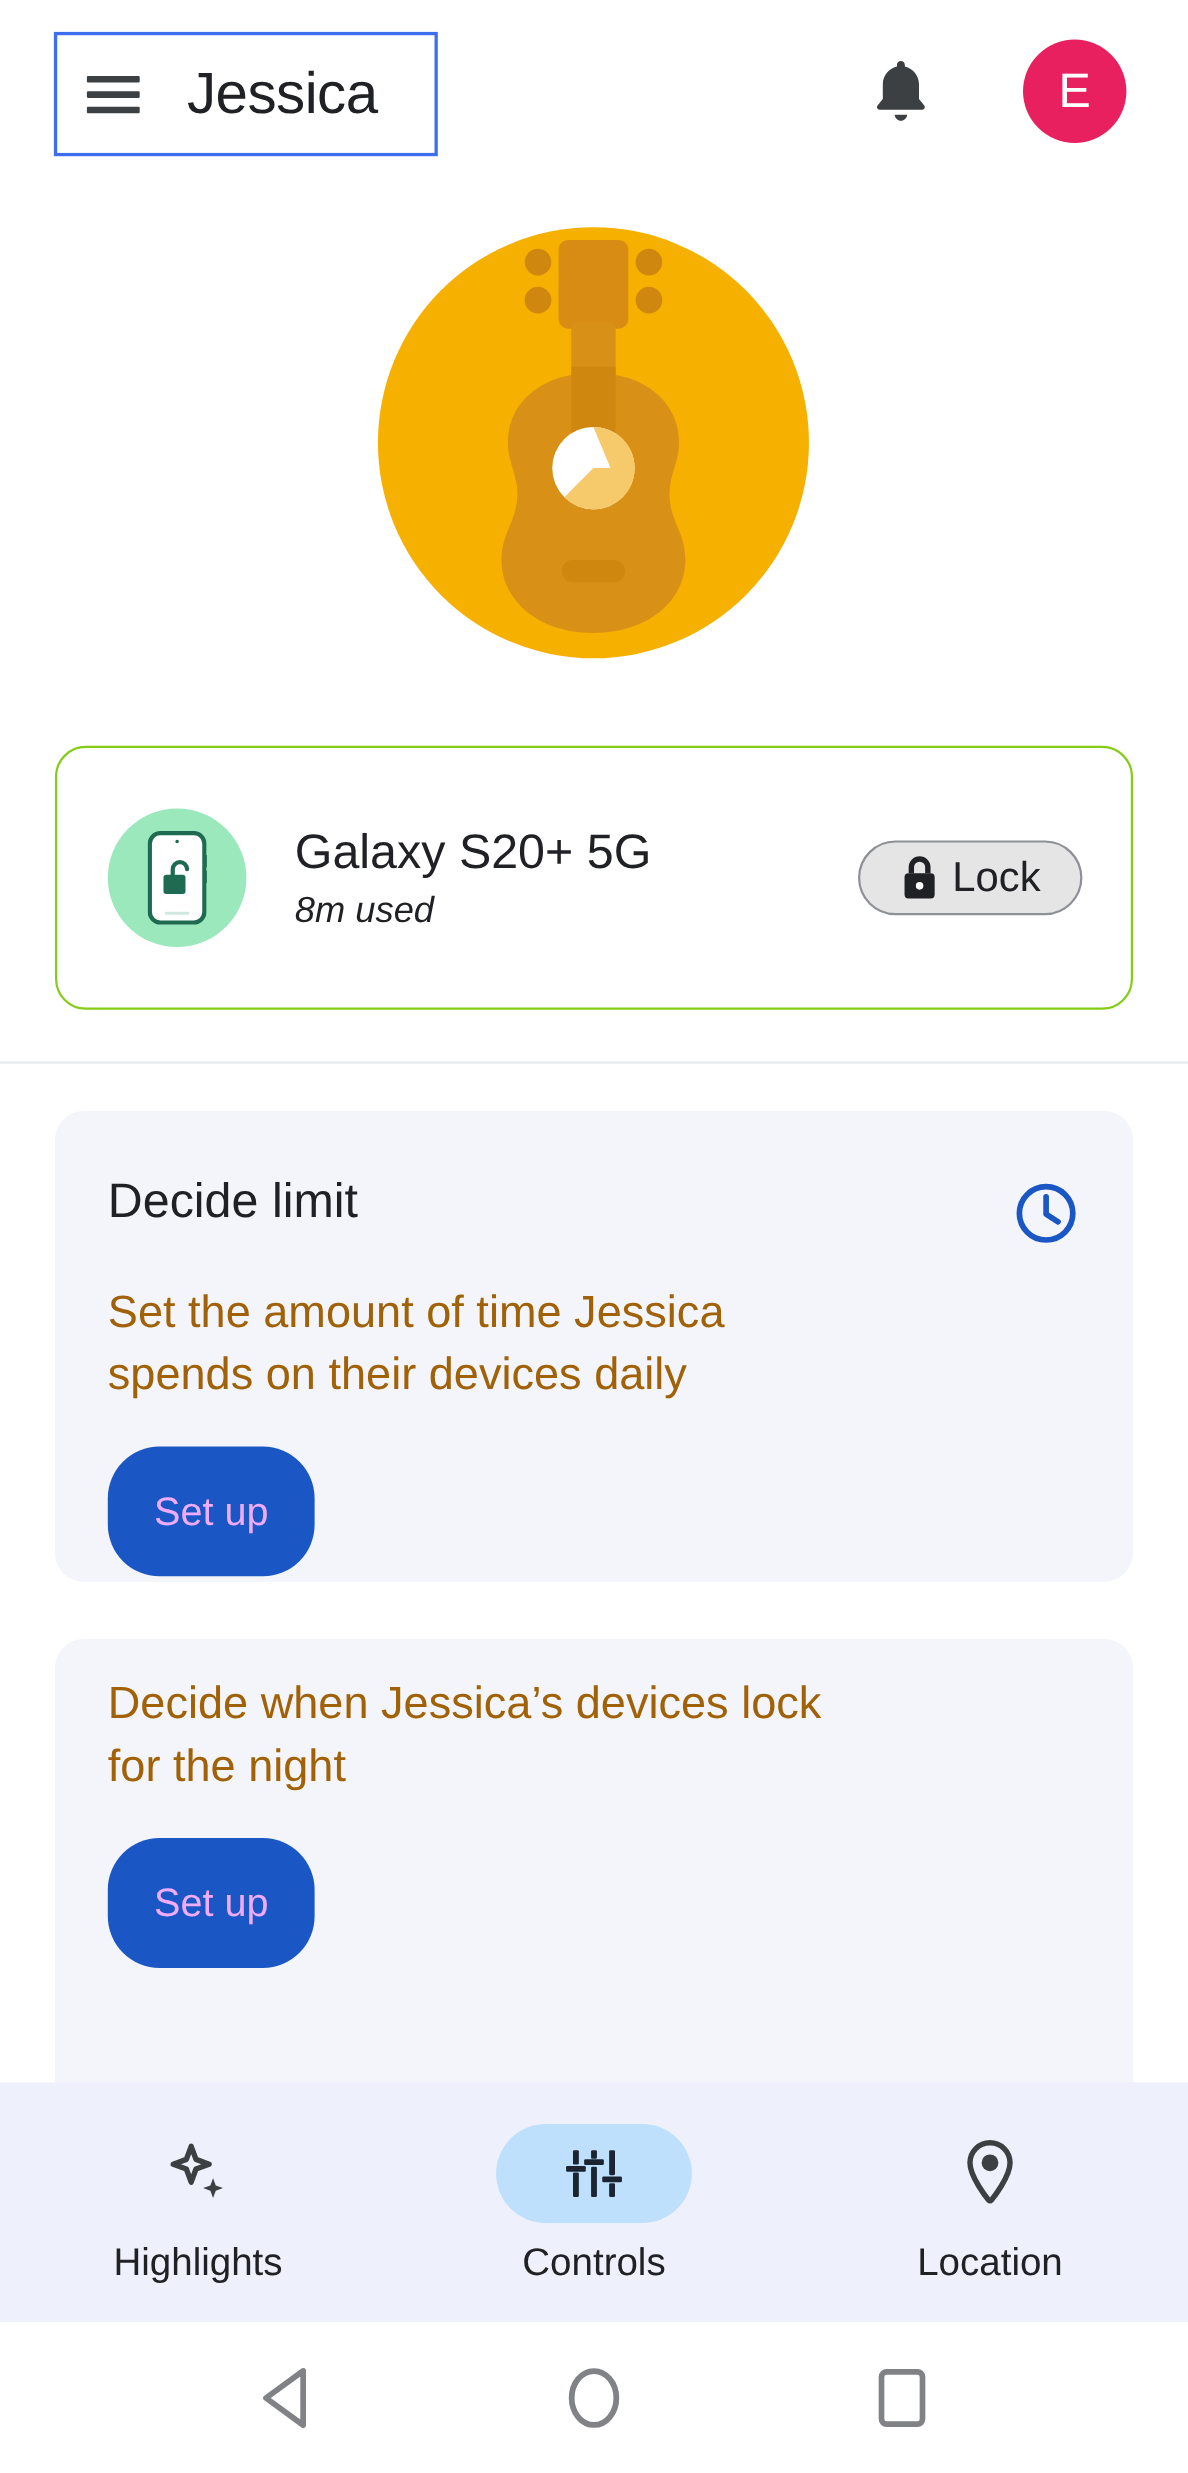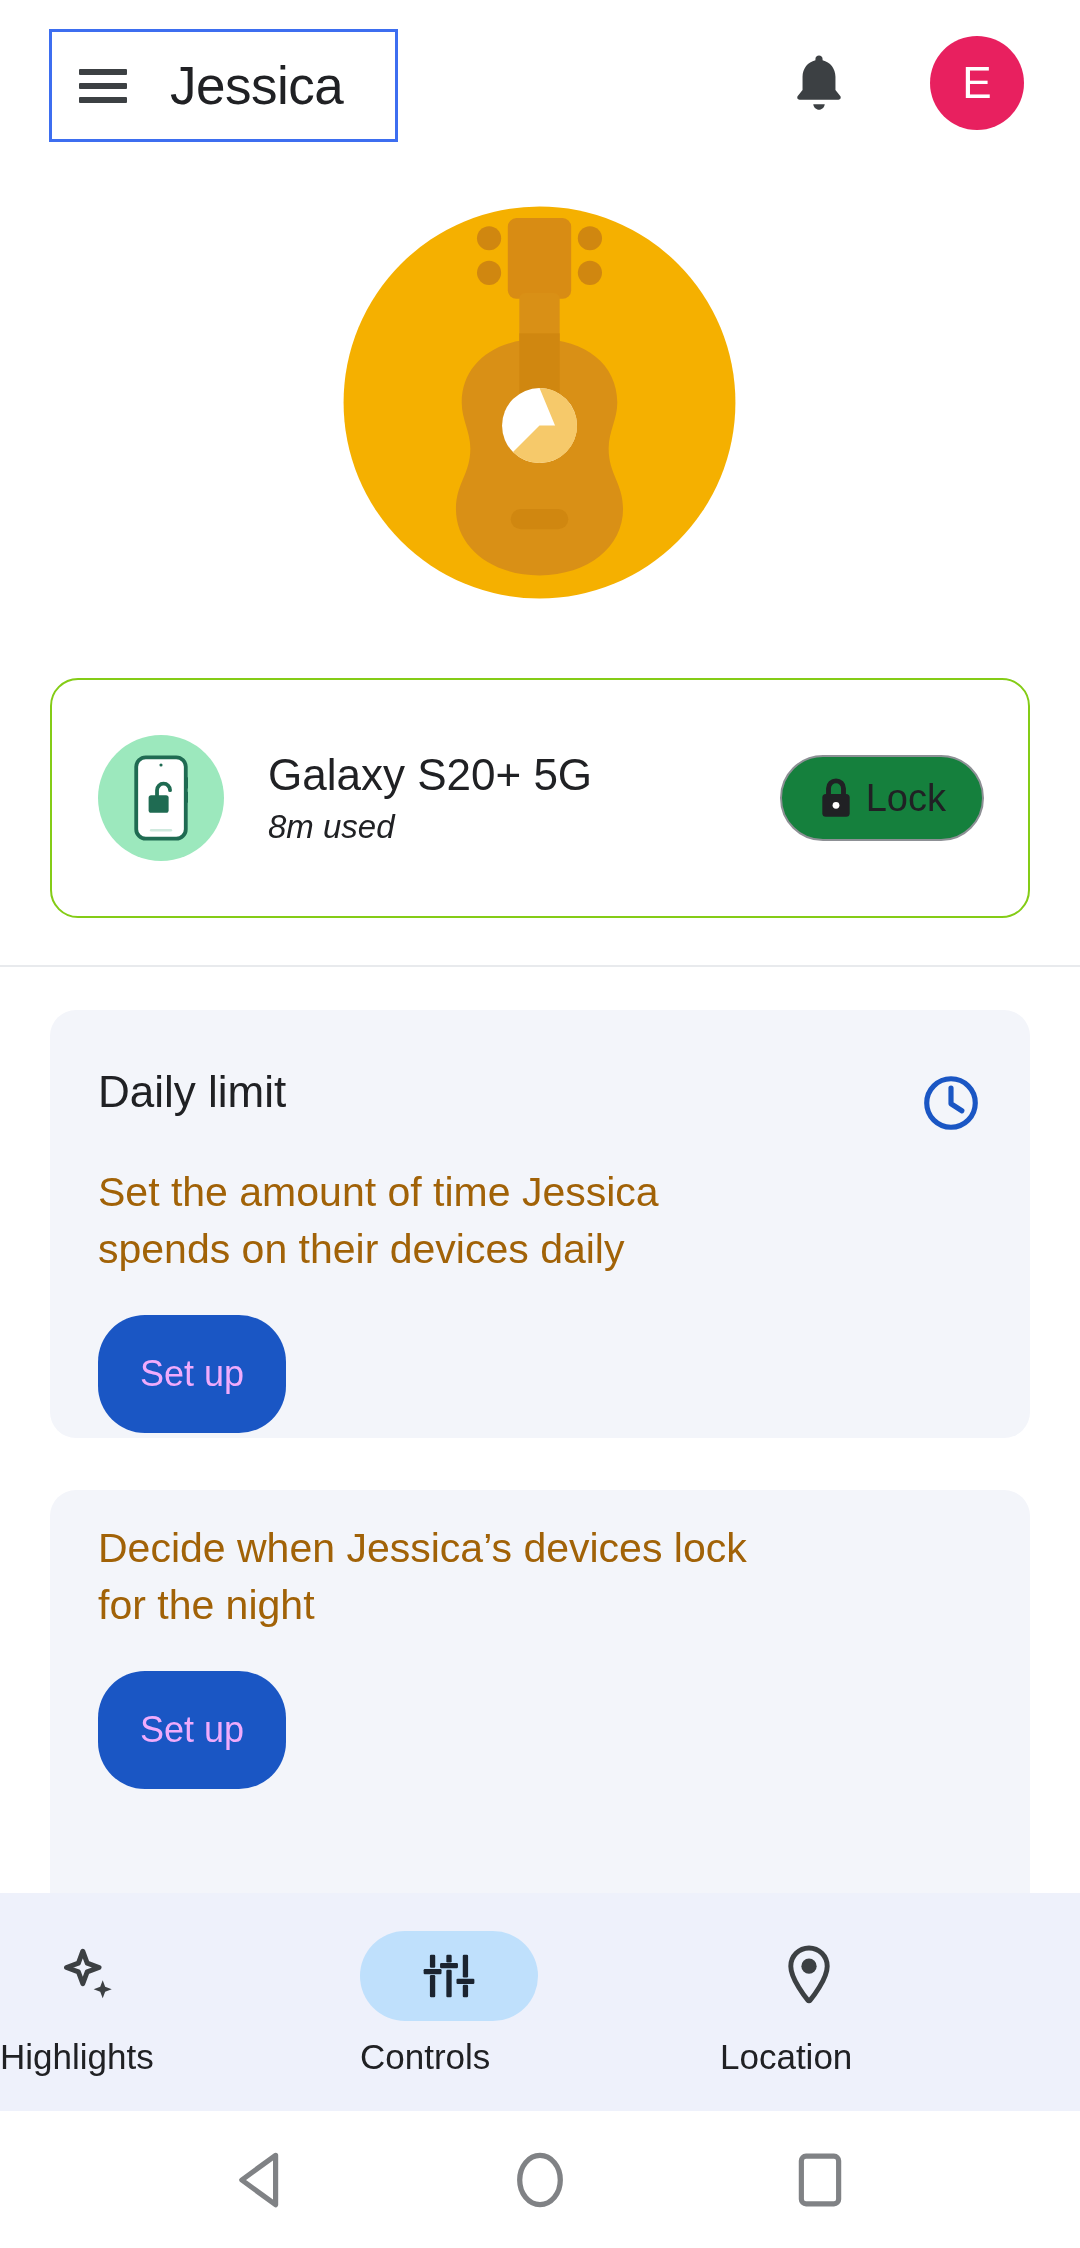--- a/index.html
+++ b/index.html
@@ -87,24 +87,24 @@
     line-height: 1.12; white-space: nowrap;
   }
   .device-sub {
     margin-top: 10px;
     font-size: 33px; color: #202124;
     line-height: 1.1;
     font-style: italic;
   }
   .lock-btn {
     margin-right: 44px;
-    height: 86px; padding: 0 36px;
+    height: 68px; padding: 0 36px;
     border: 2px solid #8d9095;
     border-radius: 46px;
-    background: #15803d;
+    background: #e5e5e5;
     display: flex; align-items: center; gap: 12px;
     flex: 0 0 auto;
   }
   .lock-btn span { font-size: 38px; color: #202124; line-height: 1; }
 
   
   .divider {
     position: absolute; left: 0; top: 965px;
     width: 1080px; height: 2px;
     background: #e8eaed;
@@ -146,21 +146,21 @@
 
   
   .bottom-nav {
     position: absolute; left: 0; top: 1893px;
     width: 1080px; height: 218px;
     background: #eef1fb;
     display: flex; align-items: center;
   }
   .nav-item {
     flex: 1 1 0;
-    display: flex; flex-direction: column; 
+    display: flex; flex-direction: column; align-items: center;
     gap: 18px;
   }
   .nav-pill {
     width: 178px; height: 90px;
     border-radius: 45px;
     display: flex; align-items: center; justify-content: center;
   }
   .nav-pill.active { background: #bfe0fc; }
   .nav-label { font-size: 35px; color: #202124; line-height: 1; }
 
@@ -255,21 +255,21 @@
         </svg>
       </span>
       <span>Lock</span>
     </div>
   </div>
 
   <div class="divider"></div>
 
   <div class="feature-card" id="card-daily">
     <div class="card-head">
-      <div class="card-title">Daily limit</div>
+      <div class="card-title">Decide limit</div>
       <span class="card-icon">
         <svg width="62" height="62" viewBox="0 0 24 24" aria-hidden="true">
           <circle cx="12" cy="12" r="9.4" fill="none" stroke="#1a56c4" stroke-width="2"></circle>
           <path d="M12 6.2v6.1l4.2 2.7" fill="none" stroke="#1a56c4" stroke-width="2" stroke-linecap="round" stroke-linejoin="round"></path>
         </svg>
       </span>
     </div>
     <div class="card-desc">Set the amount of time Jessica spends on their devices daily</div>
     <button class="setup-btn">Set up</button>
   </div>

